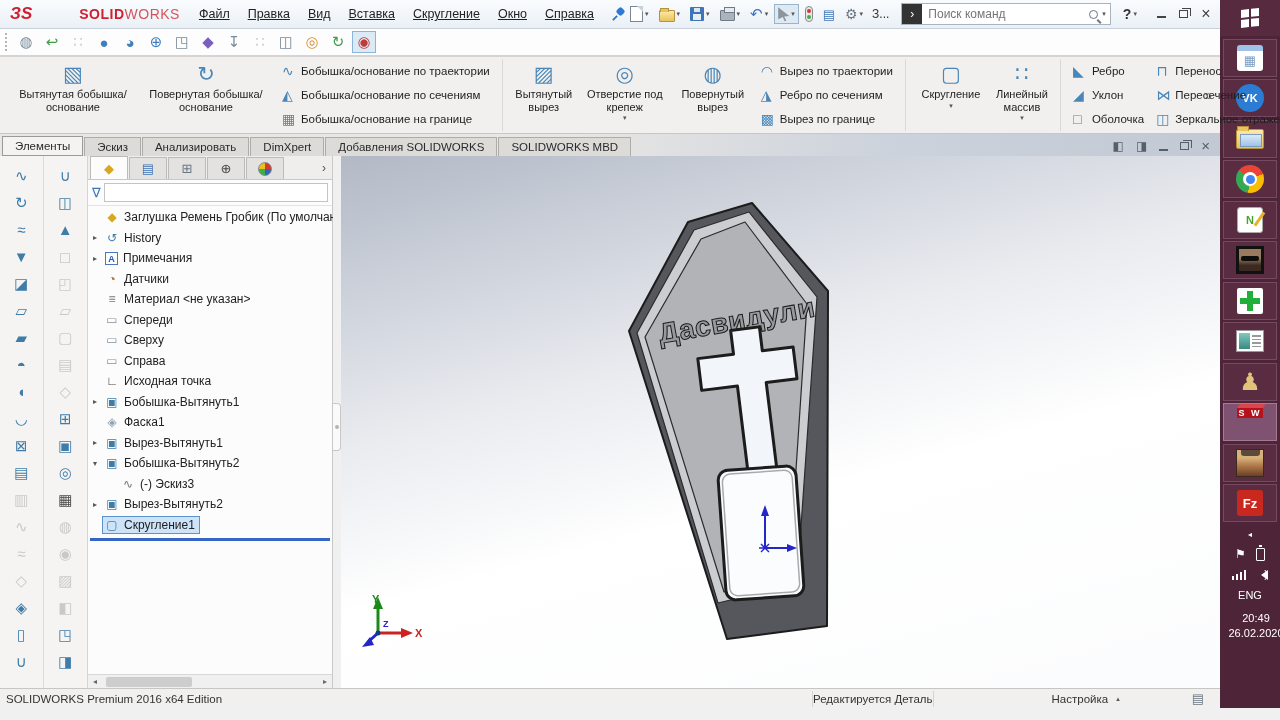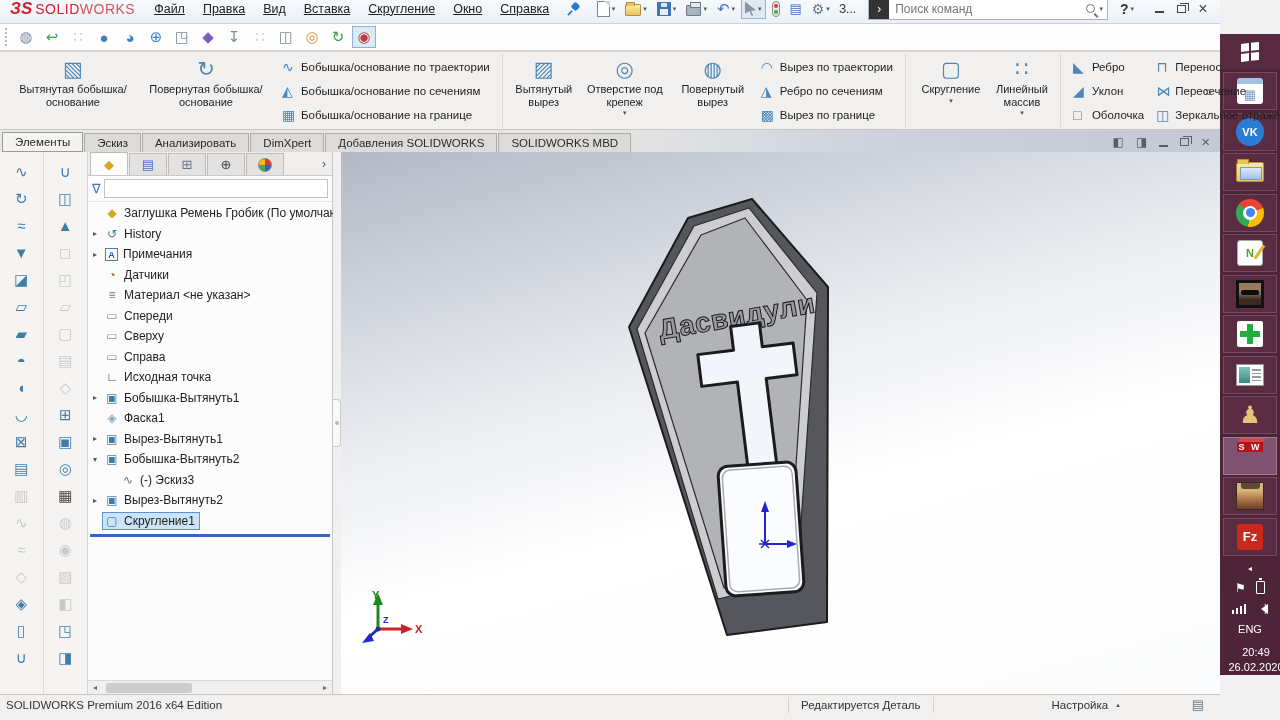--- a/index.html
+++ b/index.html
@@ -1,25 +1,25 @@
 <!DOCTYPE html>
 <html><head>
 <meta charset="utf-8">
 <style>
   * { margin:0; padding:0; box-sizing:border-box; }
   html,body { width:1280px; height:720px; overflow:hidden; }
   body { font-family:"Liberation Sans","DejaVu Sans",sans-serif; font-size:12px; color:#222; background:#f0f0f0; }
-  .screen { display:flex; width:1280px; height:708px;align-items:center; }
+  .screen { display:flex; width:1280px; height:708px; }
   .content-col { width:1220px; display:flex; flex-direction:column; background:#f0f0f0; }
 
   
   .titlebar { height:30px; background:linear-gradient(#fafcfe,#eaf0f6); border-bottom:1px solid #c9d2da; display:flex; align-items:center; padding:0 6px; }
   .logo { display:flex; align-items:baseline; margin:0 10px 0 4px; white-space:nowrap; }
   .logo-mark { color:#cf2030; font-weight:bold; font-style:italic; font-size:17px; margin-right:3px; }
-  .logo-solid { color:#cf2030; font-weight:normal; font-size:14px; letter-spacing:.5px; }
+  .logo-solid { color:#cf2030; font-weight:bold; font-size:14px; letter-spacing:.5px;margin-left:44px; }
   .logo-works { color:#d4555e; font-size:14px; letter-spacing:.5px; }
   .menus { display:flex;text-decoration:underline; }
   .menu-item { padding:4px 9px; font-size:12.5px; cursor:default; }
   .pin-icon { width:14px; height:14px; position:relative; margin:0 8px; }
   .pin-icon::before { content:""; position:absolute; left:6px; top:1px; width:7px; height:7px; background:#2a7ad2; border-radius:2px; transform:rotate(45deg); }
   .pin-icon::after { content:""; position:absolute; left:3px; top:8px; width:2px; height:6px; background:#2a7ad2; transform:rotate(45deg); }
   .qa { display:flex; align-items:center; margin-left:6px; }
   .qa-btn { display:flex; align-items:center; padding:2px 3px; margin:0 1px; border:1px solid transparent; }
   .qa-btn .caret { font-size:7px; color:#555; margin-left:2px; }
   .qa-btn.pressed { border:1px solid #9bb4c8; background:#dde9f3; }
@@ -127,21 +127,21 @@
   .splitter { width:8px; background:#f0f0f0; position:relative; }
   .sphandle { position:absolute; left:0; top:247px; width:8px; height:48px; background:#fafafa; border:1px solid #c8c8c8; border-left:none; border-radius:0 4px 4px 0; }
   .sphandle::after { content:""; position:absolute; left:1.5px; top:21px; width:4px; height:4px; border-radius:50%; background:#b5b5b5; }
 
   .viewport { flex:1; position:relative; background:linear-gradient(165deg,#b2b9c5 0%,#c9ced8 16%,#e9ebef 38%,#ffffff 60%,#fbfcfd 100%); overflow:hidden; }
   .viewport svg { position:absolute; left:0; top:0; }
 
   
   .statusbar { height:20px; background:#f1f0ee; border-top:1px solid #c8c6c4; display:flex; align-items:center; font-size:11.5px; color:#333; }
   .sb-left { margin-left:6px; }
-  .sb-edit { margin-left:auto; border-left:1px solid #d5d3d1; border-right:1px solid #d5d3d1; padding:2px 12px; }
+  .sb-edit { margin-left:auto; border-left:1px solid #d5d3d1; border-right:1px solid #d5d3d1; padding:2px 0; }
   .sb-custom { margin-left:118px; display:flex; align-items:center; gap:8px; }
   .sb-custom .up { font-size:7px; color:#555; }
   .sb-icon { margin-left:72px; margin-right:16px; color:#6a7682; font-size:13px; }
 
   
   .taskbar { width:60px; background:#4e2438; display:flex; flex-direction:column; align-items:center; }
   .tb-start { width:60px; height:36px; display:flex; align-items:center; justify-content:center; background:#572a40; }
   .win-logo { display:grid; grid-template-columns:8px 8px; grid-template-rows:8px 8px; gap:1.5px; transform:skewY(-6deg); }
   .win-logo span { background:#fff; }
   .tb-btn { width:54px; height:38px; margin-top:2.5px; display:flex; align-items:center; justify-content:center; background:#5a2c42; border:1px solid #754960; }

